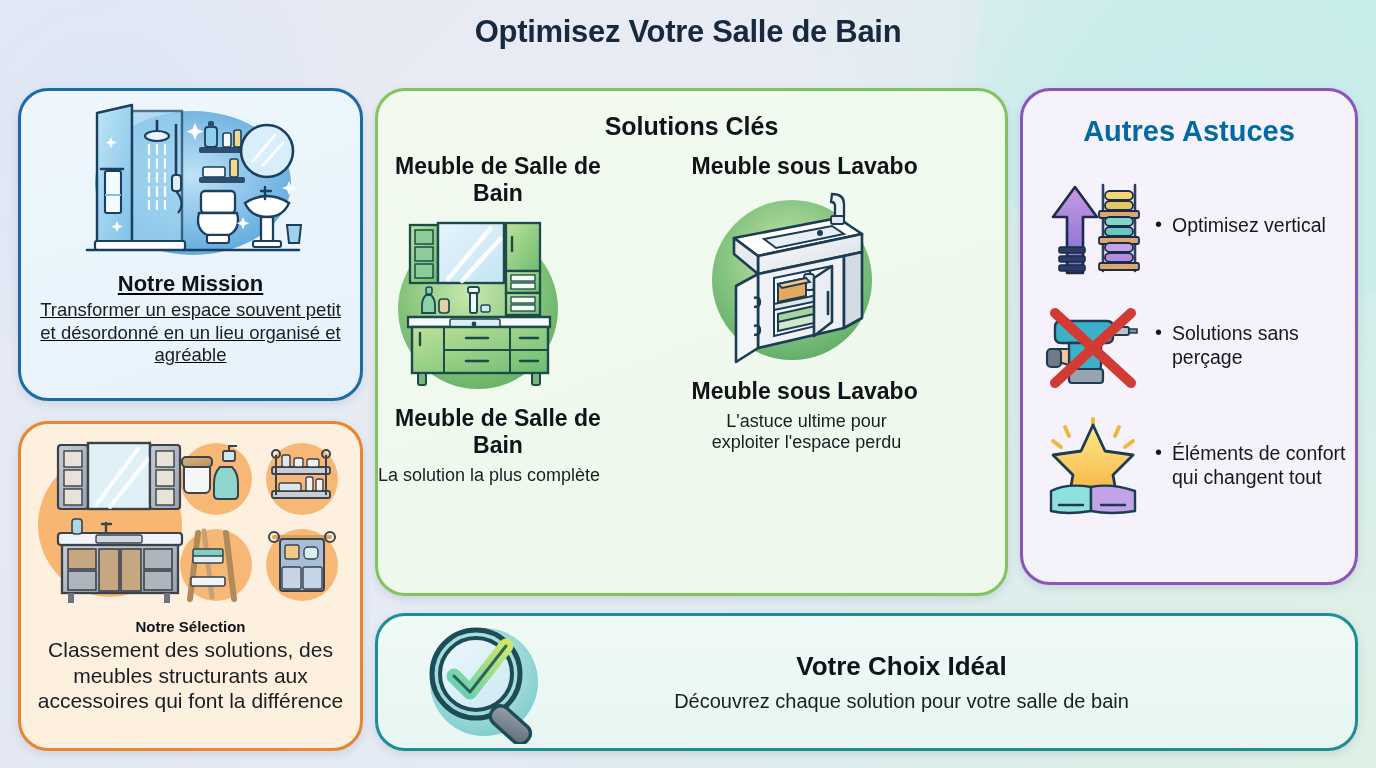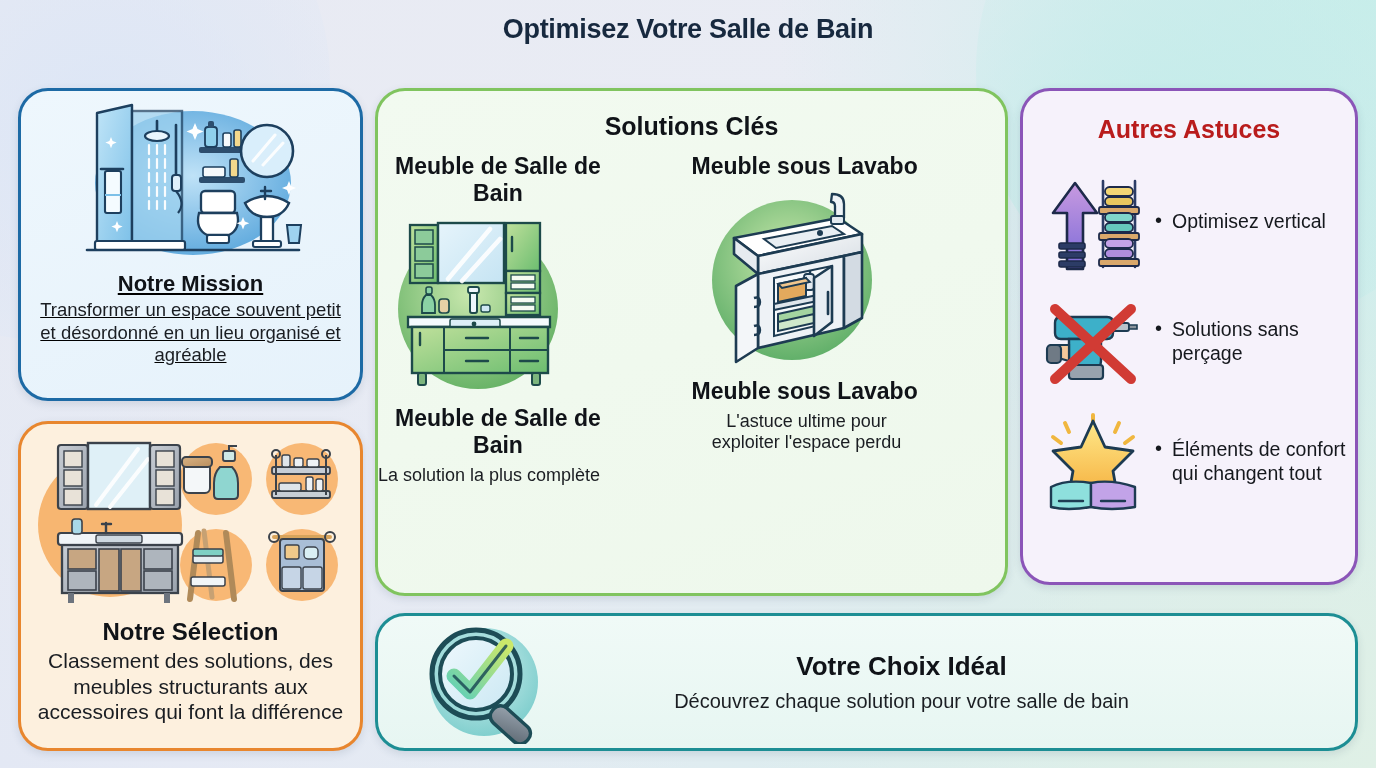--- a/index.html
+++ b/index.html
@@ -24,21 +24,21 @@
   }
   .bg-blob.b1{ left:-230px;top:-180px;width:560px;height:520px;
     background:radial-gradient(circle at 60% 60%,#dce6f6 0%,rgba(220,230,246,0) 70%);}
   .bg-blob.b2{ right:-120px;top:-190px;width:520px;height:520px;
     background:radial-gradient(circle at 40% 70%,#c3ecea 0%,rgba(195,236,234,0) 72%);}
 
   
   .page-title{
     position:absolute;left:0;right:0;top:14px;
     text-align:center;
-    font-size:27px;font-weight:bold;
+    font-size:31px;font-weight:bold;
     color:#17293f;
     letter-spacing:-0.3px;
   }
 
   
   .card{
     position:absolute;
     border-radius:30px;
     box-sizing:border-box;
     box-shadow:0 3px 9px rgba(40,60,90,.13);
@@ -60,21 +60,21 @@
     display:flex;align-items:center;justify-content:center;
   }
   .card-title{
     text-align:center;font-weight:bold;color:#101318;
   }
   .card-desc{
     text-align:center;color:#1a1d22;line-height:1.22;
   }
   #card-mission .card-title{font-size:22px;margin-top:2px;}
   #card-mission .card-desc{font-size:18.5px;margin-top:2px;padding:0 18px;}
-  #card-selection .card-title{font-size:24px;margin-top:4px;}
+  #card-selection .card-title{font-size:15px;margin-top:4px;}
   #card-selection .card-desc{font-size:21px;margin-top:2px;padding:0 4px;}
 
   
   #card-solutions{
     left:375px;top:88px;width:633px;height:508px;
     background:linear-gradient(160deg,#f2faf0 0%,#eef8ec 100%);
     border:3px solid #80c45f;
   }
   #card-solutions .panel-heading{
     text-align:center;font-size:25px;font-weight:bold;color:#101318;
@@ -101,21 +101,21 @@
     margin-top:6px;max-width:230px;
   }
 
   
   #card-astuces{
     left:1020px;top:88px;width:338px;height:497px;
     background:#f6f2fb;
     border:3px solid #8b55b8;
   }
   #card-astuces .panel-heading{
-    text-align:center;font-size:25px;font-weight:bold;color:#b91c1c;
+    text-align:center;font-size:29px;font-weight:bold;color:#0369a1;
     margin-top:24px;
   }
   .tip-list{margin-top:18px;}
   .tip-row{
     display:flex;align-items:center;
     height:120px;padding-left:22px;
   }
   .tip-ico{
     width:96px;height:98px;flex:0 0 96px;
     display:flex;align-items:center;justify-content:center;

